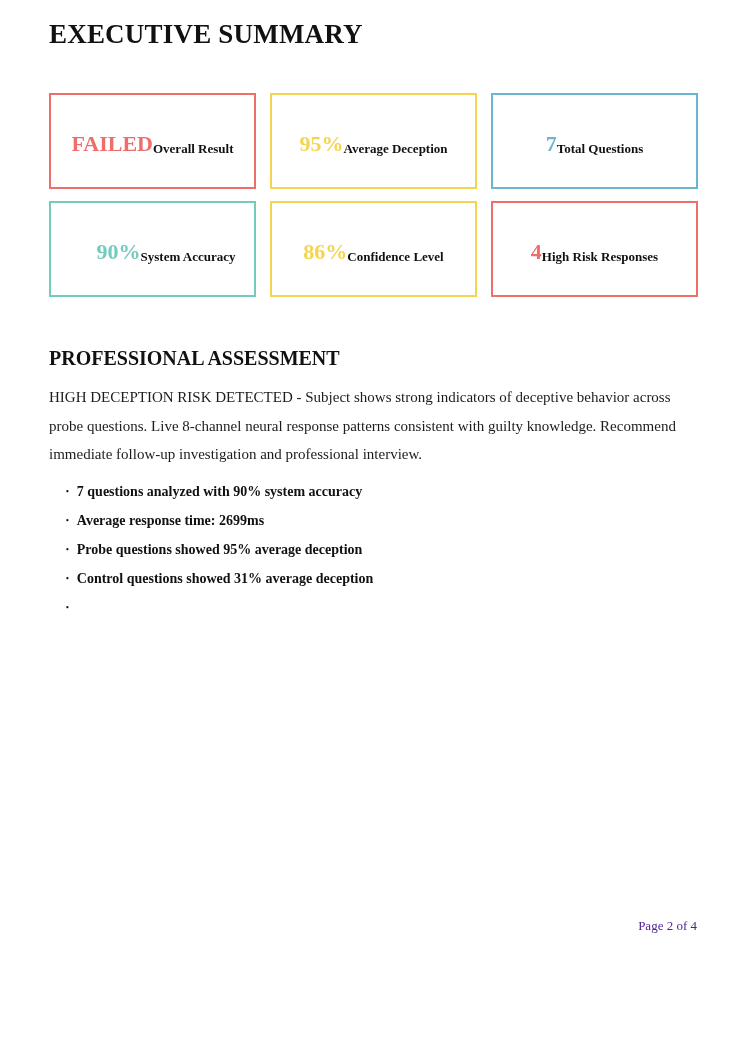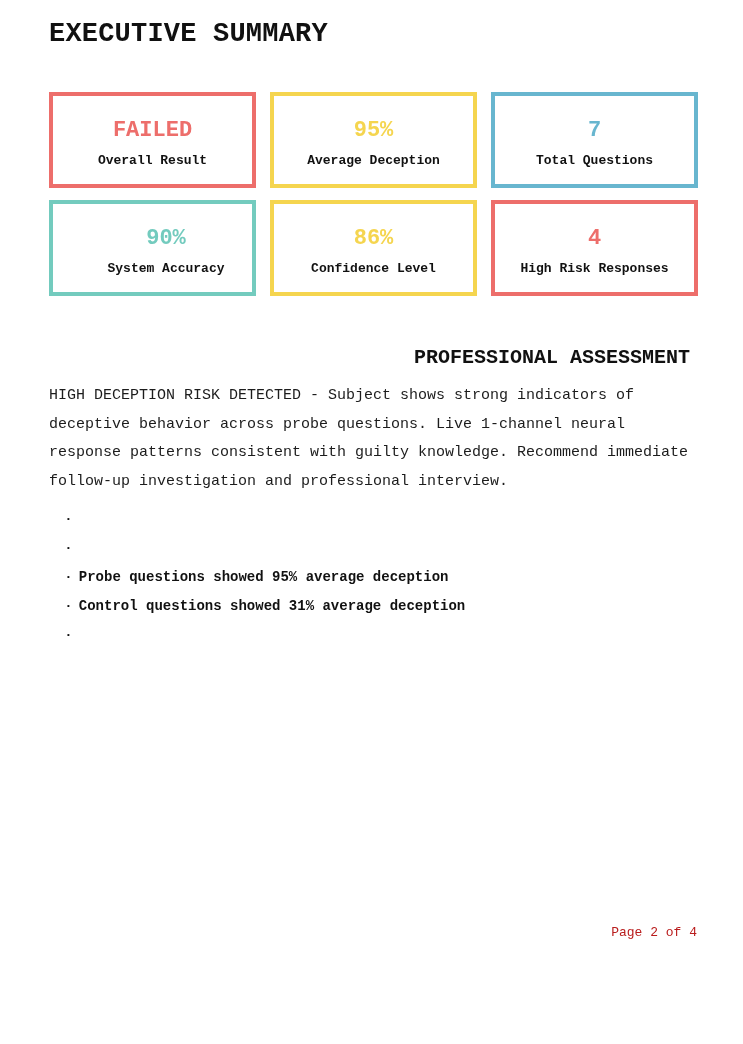--- a/index.html
+++ b/index.html
@@ -1,20 +1,20 @@
 <!DOCTYPE html>
 <html><head>
 <meta charset="utf-8">
 <style>
   html, body { margin: 0; padding: 0; background: #ffffff; }
   .page {
     width: 743px; height: 976px;
     position: relative;
     background: #ffffff;
-    font-family: Liberation Mono, monospace;
+    font-family: Liberation Serif, serif;
     color: #111111;
     box-sizing: border-box;
     overflow: hidden;
   }
   .content { padding: 0 45px 0 49px; }
 
   .doc-title {
     font-size: 27px;
     font-weight: bold;
     letter-spacing: 0.2px;
@@ -25,25 +25,24 @@
 
   .cards {
     display: grid;
     grid-template-columns: repeat(3, 1fr);
     column-gap: 14px;
     row-gap: 12px;
     margin-top: 43px;
   }
   .card {
     height: 96px;
-    border: 4px solid #0f766e;
+    border: 2px solid #0f766e;
     box-sizing: border-box;
     background: #ffffff;
     display: flex;
-    flex-direction: column;
     align-items: center;
     justify-content: center;
     padding-top: 6px;
     text-align: center;
   }
   .card .value {
     font-size: 22px;
     font-weight: bold;
     line-height: 1.15;
   }
@@ -51,23 +50,22 @@
     font-size: 13px;
     font-weight: bold;
     color: #111111;
     margin-top: 9px;
     text-align: center;
   }
 
   .section-heading {
     font-size: 20px;
     font-weight: bold;
-    margin: 8px;
+    margin: 0;
     color: #111111;
-    text-align: right;
   }
   .assessment-heading { margin-top: 50px; }
   .assessment-body {
     font-size: 15px;
     line-height: 28.5px;
     margin: 13px 0 0 0;
     color: #1c1c1c;
     max-width: 650px;
   }
 
@@ -88,23 +86,23 @@
   }
   ul.findings .bullet {
     font-size: 8px;
     margin-right: 8px;
     flex: 0 0 auto;
   }
 
   .footer {
     position: absolute;
     right: 46px;
-    bottom: 36px;
+    bottom: 42px;
     font-size: 13px;
-    color: #b91c1c;
+    color: #4c1d95;
   }
 </style>
 </head>
 <body>
 
 <div class="page">
   <div class="content">
 
     <h1 class="doc-title">EXECUTIVE SUMMARY</h1>
 
@@ -129,28 +127,30 @@
         <div class="value" style="color: rgb(245, 213, 79);">86%</div>
         <div class="label">Confidence Level</div>
       </div>
       <div class="card" style="border-color: rgb(237, 110, 107);">
         <div class="value" style="color: rgb(237, 110, 107);">4</div>
         <div class="label">High Risk Responses</div>
       </div>
     </div>
 
     <h2 class="section-heading assessment-heading">PROFESSIONAL ASSESSMENT</h2>
-    <p class="assessment-body">HIGH DECEPTION RISK DETECTED - Subject shows strong indicators of deceptive behavior across probe questions. Live 1-channel neural response patterns consistent with guilty knowledge. Recommend immediate follow-up investigation and professional interview.</p>
+    <p class="assessment-body">HIGH DECEPTION RISK DETECTED - Subject shows strong indicators of deceptive behavior across probe questions. Live 8-channel neural response patterns consistent with guilty knowledge. Recommend immediate follow-up investigation and professional interview.</p>
 
     <ul class="findings">
       <li>
         <span class="bullet">•</span>
+        <span>7 questions analyzed with 90% system accuracy</span>
       </li>
       <li>
         <span class="bullet">•</span>
+        <span>Average response time: 2699ms</span>
       </li>
       <li>
         <span class="bullet">•</span>
         <span>Probe questions showed 95% average deception</span>
       </li>
       <li>
         <span class="bullet">•</span>
         <span>Control questions showed 31% average deception</span>
       </li>
       <li>

